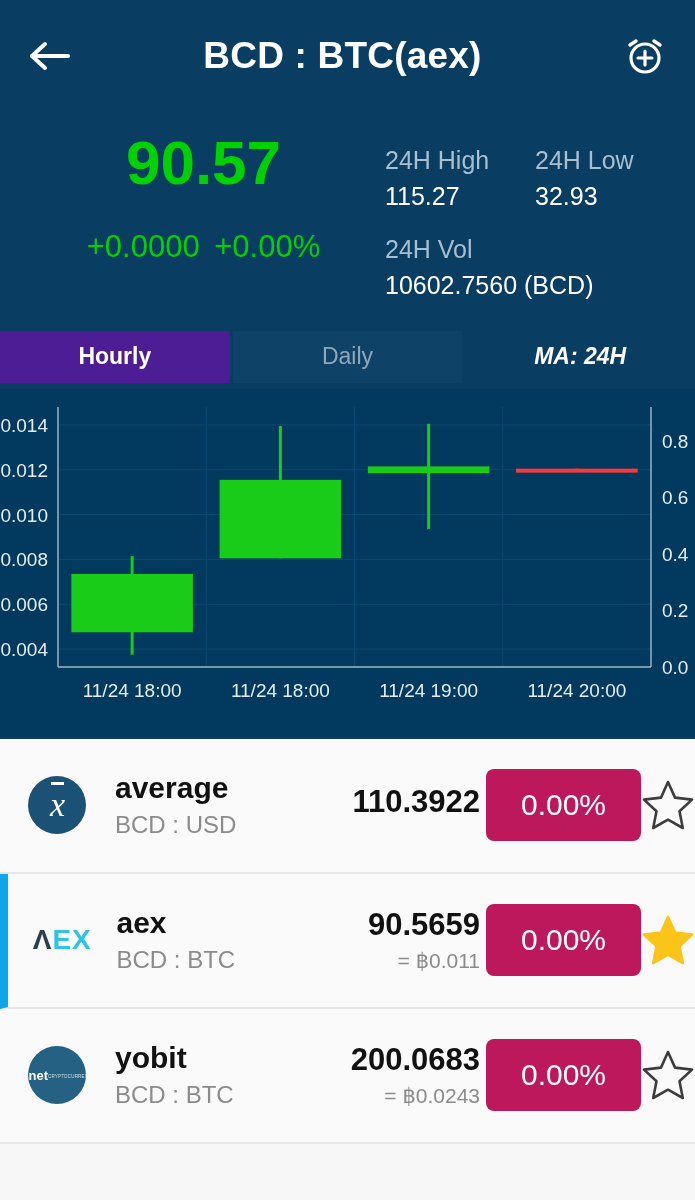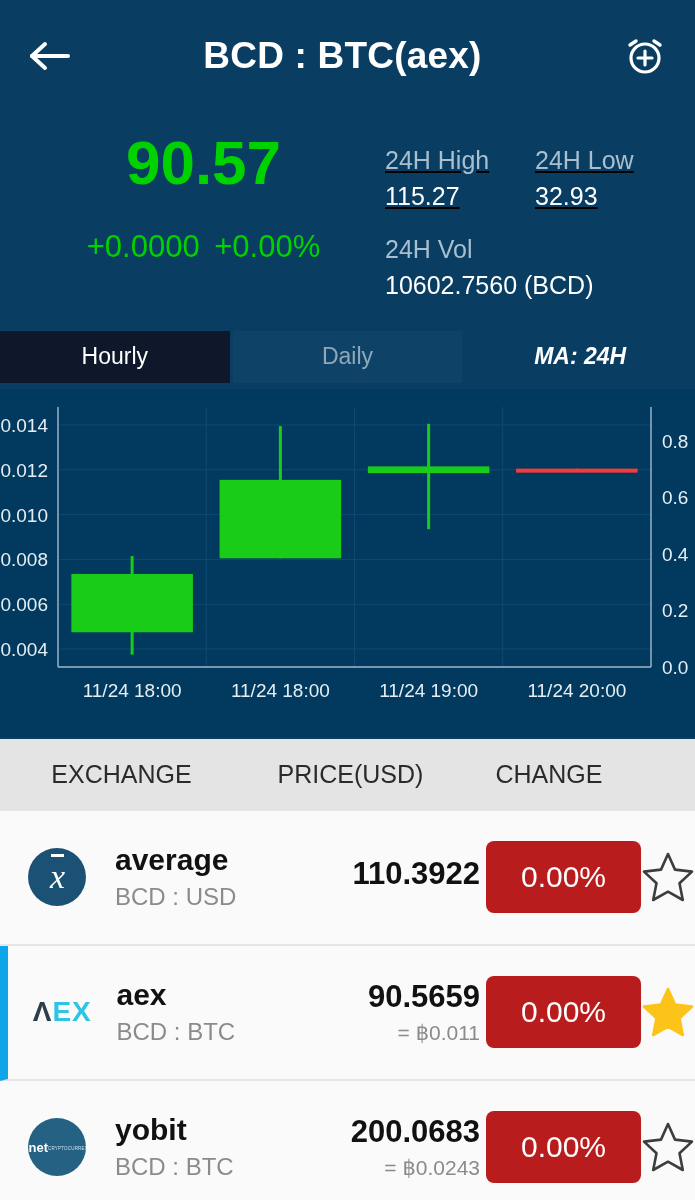--- a/index.html
+++ b/index.html
@@ -26,34 +26,34 @@
   .alarm-btn { width: 56px; height: 56px; display:flex; align-items:center; justify-content:center; cursor:pointer; }
 
   
   .summary { display: flex; padding: 12px 0 26px 0; }
   .sum-left { width: 385px; text-align: center; padding-top: 6px; padding-left: 22px; }
   .big-price { font-size: 62px; font-weight: bold; line-height: 1.05; color: #00d200; }
   .delta-row { margin-top: 34px; font-size: 31px; color: #00d200; }
   .delta-row span { margin: 0 3px; }
   .sum-right { flex: 1; padding-top: 20px; }
   .stat-grid { display: flex; }
-  .stat-col { width: 150px; text-decoration: underline; }
+  .stat-col { width: 150px; }
   .stat-label { color: #a8bfcf; font-size: 25px; line-height: 1.35; }
   .stat-value { color: #ffffff; font-size: 25px; line-height: 1.5; }
   .stat-vol { margin-top: 18px; }
 
   
   .tabs { display: flex; height: 52px; background: #0a3d62; }
   .tab {
     flex: 1; display: flex; align-items: center; justify-content: center;
     font-size: 23px; color: #8fa8b9; background: #0e4266;
     border-right: 3px solid #0a3d62; cursor: pointer;
   }
   .tab:last-child { border-right: none; font-style: italic; }
-  .tab.active { color: #ffffff; font-weight: normal; background: #0f172a; }
+  .tab.active { color: #ffffff; font-weight: bold; background: #4c1d95; }
   .tab.ma { color: #ffffff; font-weight: bold; background: #0a3d62; }
 
   
   .chart-wrap { background: #0a3d62; padding: 6px 0 8px 0; height: 356px; position: relative; }
   .chart { position: relative; width: 695px; height: 348px; }
   .chart svg { display: block; }
 
   
   .tbl-head {
     height: 72px; background: #e4e4e4; display: flex; align-items: center;
@@ -99,21 +99,21 @@
   .row.selected .row-names { width: 206px; }
   .ex-name { font-size: 30px; font-weight: bold; color: #111111; line-height: 1.15; }
   .ex-pair { font-size: 24px; color: #8b8b8b; margin-top: 5px; }
 
   .row-price { width: 172px; text-align: right; padding-right: 6px; }
   .price-main { font-size: 31px; font-weight: bold; color: #111111; }
   .price-sub { font-size: 21px; color: #8b8b8b; margin-top: 6px; }
 
   .row-change { width: 158px; display: flex; justify-content: center; }
   .chg-badge {
-    width: 155px; height: 72px; border-radius: 8px; background: #b91c1c;
+    width: 155px; height: 72px; border-radius: 8px; background: #be185d;
     color: #ffffff; font-size: 30px; display: flex; align-items: center; justify-content: center;
     cursor: pointer;
   }
   .row-star { flex: 1; display: flex; align-items: center; justify-content: center; cursor: pointer; }
 </style>
 </head>
 <body>
 
 <div class="app">
 
@@ -208,25 +208,20 @@
             <rect x="516.0925" y="79.63793103448276" width="121.565" height="4" fill="#f93a3a"></rect>
             <text x="132.125" y="308" fill="#e6eef3" font-size="19" text-anchor="middle" font-family="&quot;Liberation Sans&quot;, sans-serif">11/24 18:00</text>
             <text x="280.375" y="308" fill="#e6eef3" font-size="19" text-anchor="middle" font-family="&quot;Liberation Sans&quot;, sans-serif">11/24 18:00</text>
             <text x="428.625" y="308" fill="#e6eef3" font-size="19" text-anchor="middle" font-family="&quot;Liberation Sans&quot;, sans-serif">11/24 19:00</text>
             <text x="576.875" y="308" fill="#e6eef3" font-size="19" text-anchor="middle" font-family="&quot;Liberation Sans&quot;, sans-serif">11/24 20:00</text>
           </svg>
       </div>
     </div>
   </div>
 
-  <div class="tbl-head">
-    <div class="th-exchange">EXCHANGE</div>
-    <div class="th-price">PRICE(USD)</div>
-    <div class="th-change">CHANGE</div>
-  </div>
 
   <div class="rows">
 
     <div class="row">
       <div class="row-logo">
         <div class="logo-circle">
           <span class="xbar">x</span>
         </div>
       </div>
       <div class="row-names">

